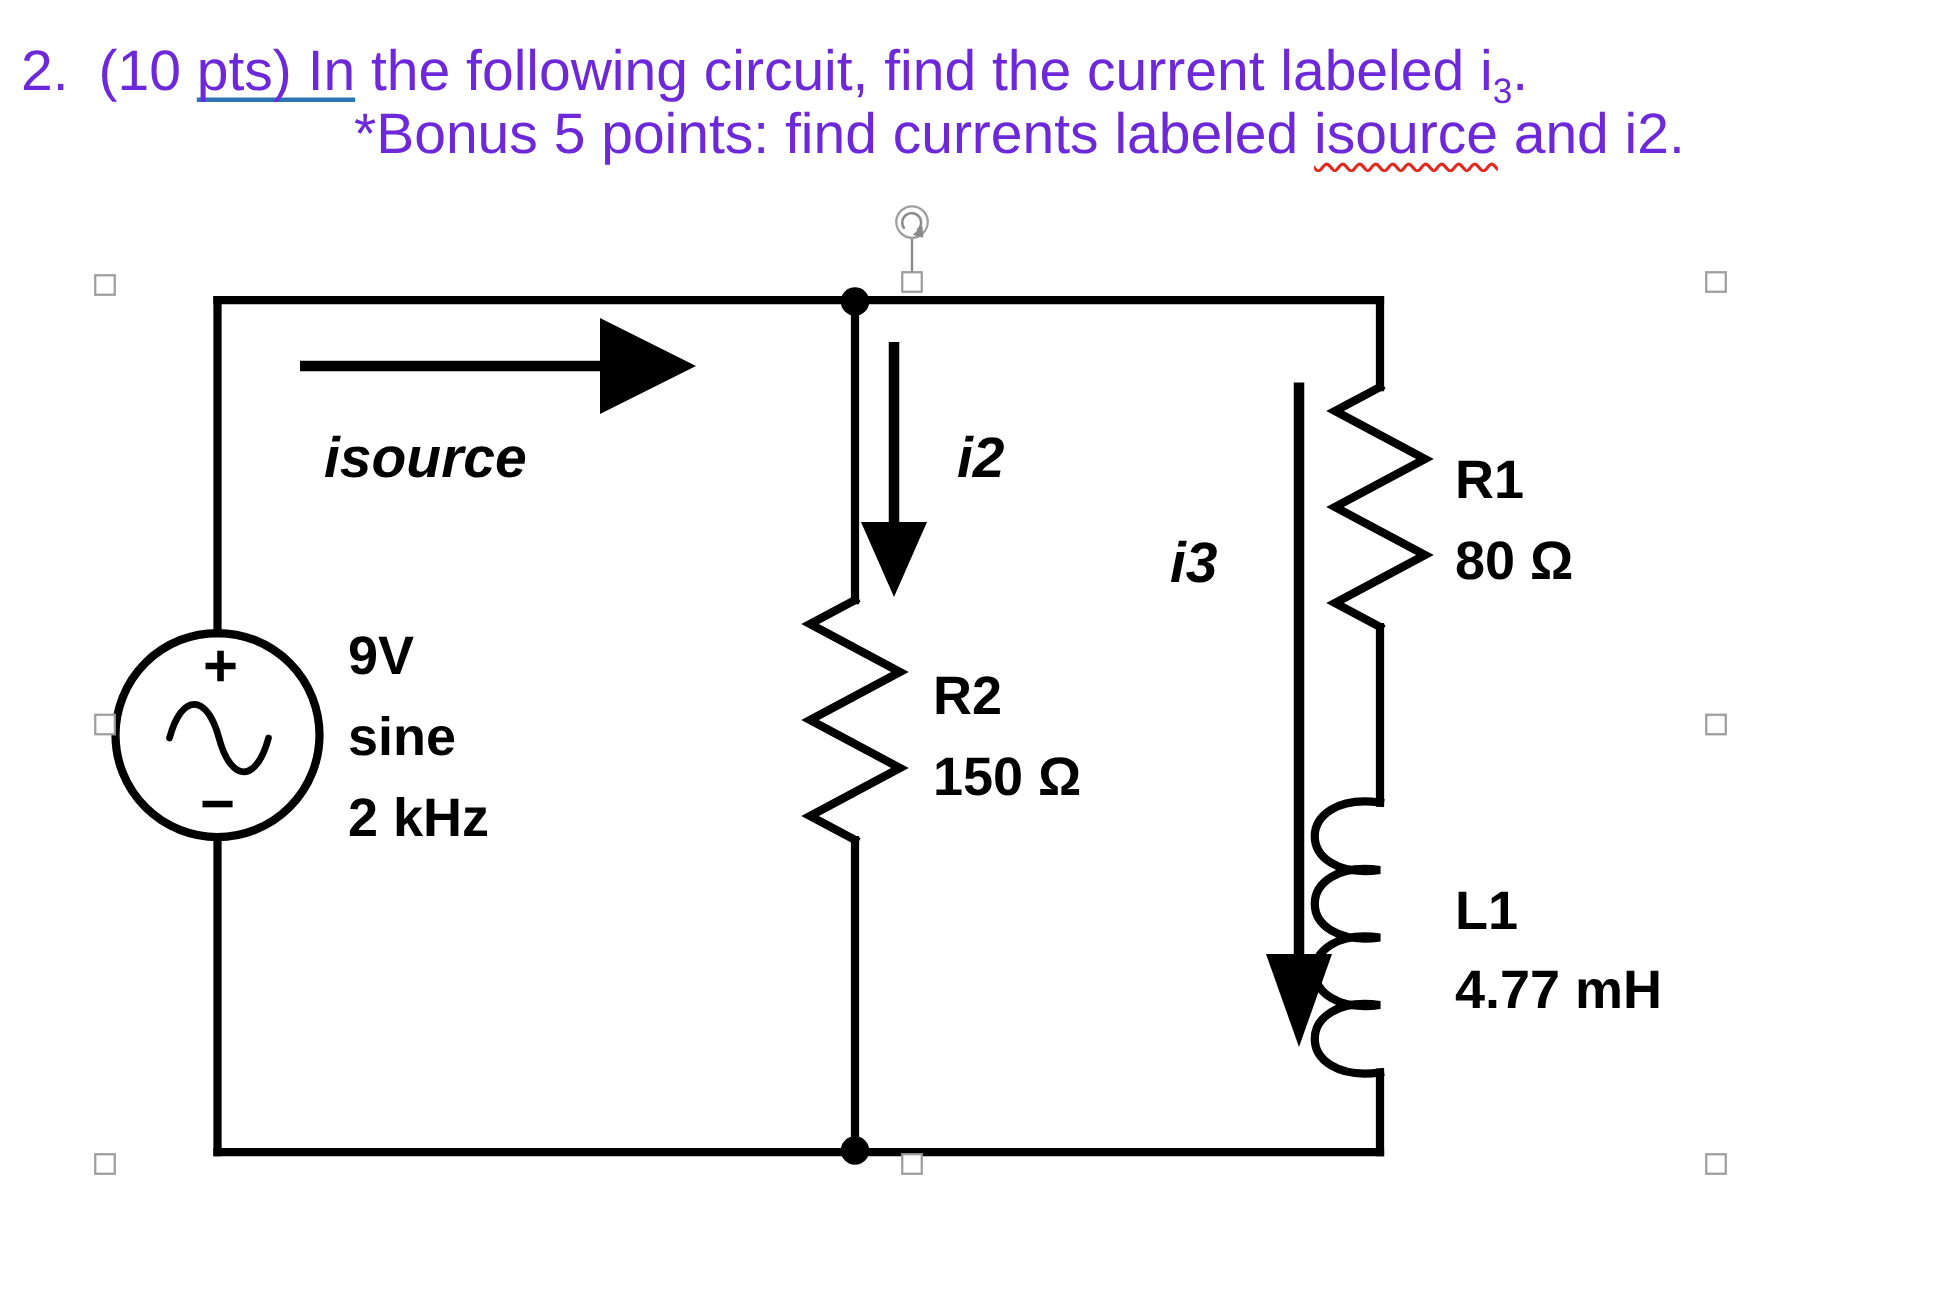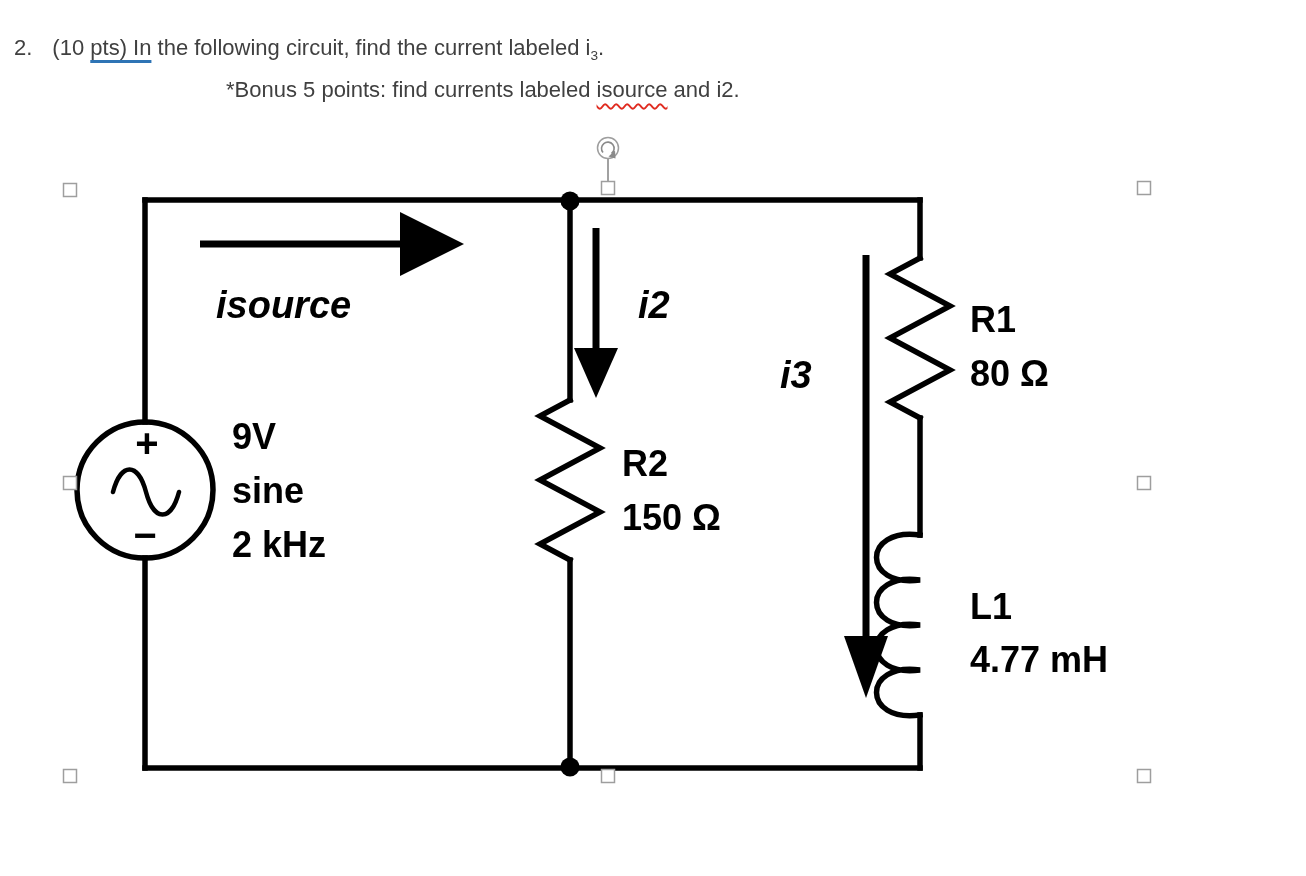--- a/index.html
+++ b/index.html
@@ -10,27 +10,27 @@
   body {
     position: relative;
     width: 1306px;
     height: 876px;
     overflow: hidden;
     font-family: "Liberation Sans", sans-serif;
     color: #000;
   }
   .problem-line {
     position: absolute;
-    font-size: 22px;
+    font-size: 38px;
     line-height: 36px;
     white-space: nowrap;
-    color: #404040;
+    color: #6d28d9;
   }
   .line1 { left: 14px; top: 30px; }
-  .line2 { left: 226px; top: 72px; }
+  .line2 { left: 236px; top: 72px; }
   .pnum { display: inline-block; margin-right: 20px; }
   .grammar-underline {
     text-decoration: underline;
     text-decoration-color: #2e74b5;
     text-decoration-thickness: 3px;
     text-underline-offset: 5px;
     text-decoration-skip-ink: none;
   }
   .spell-wavy {
     text-decoration: underline;

